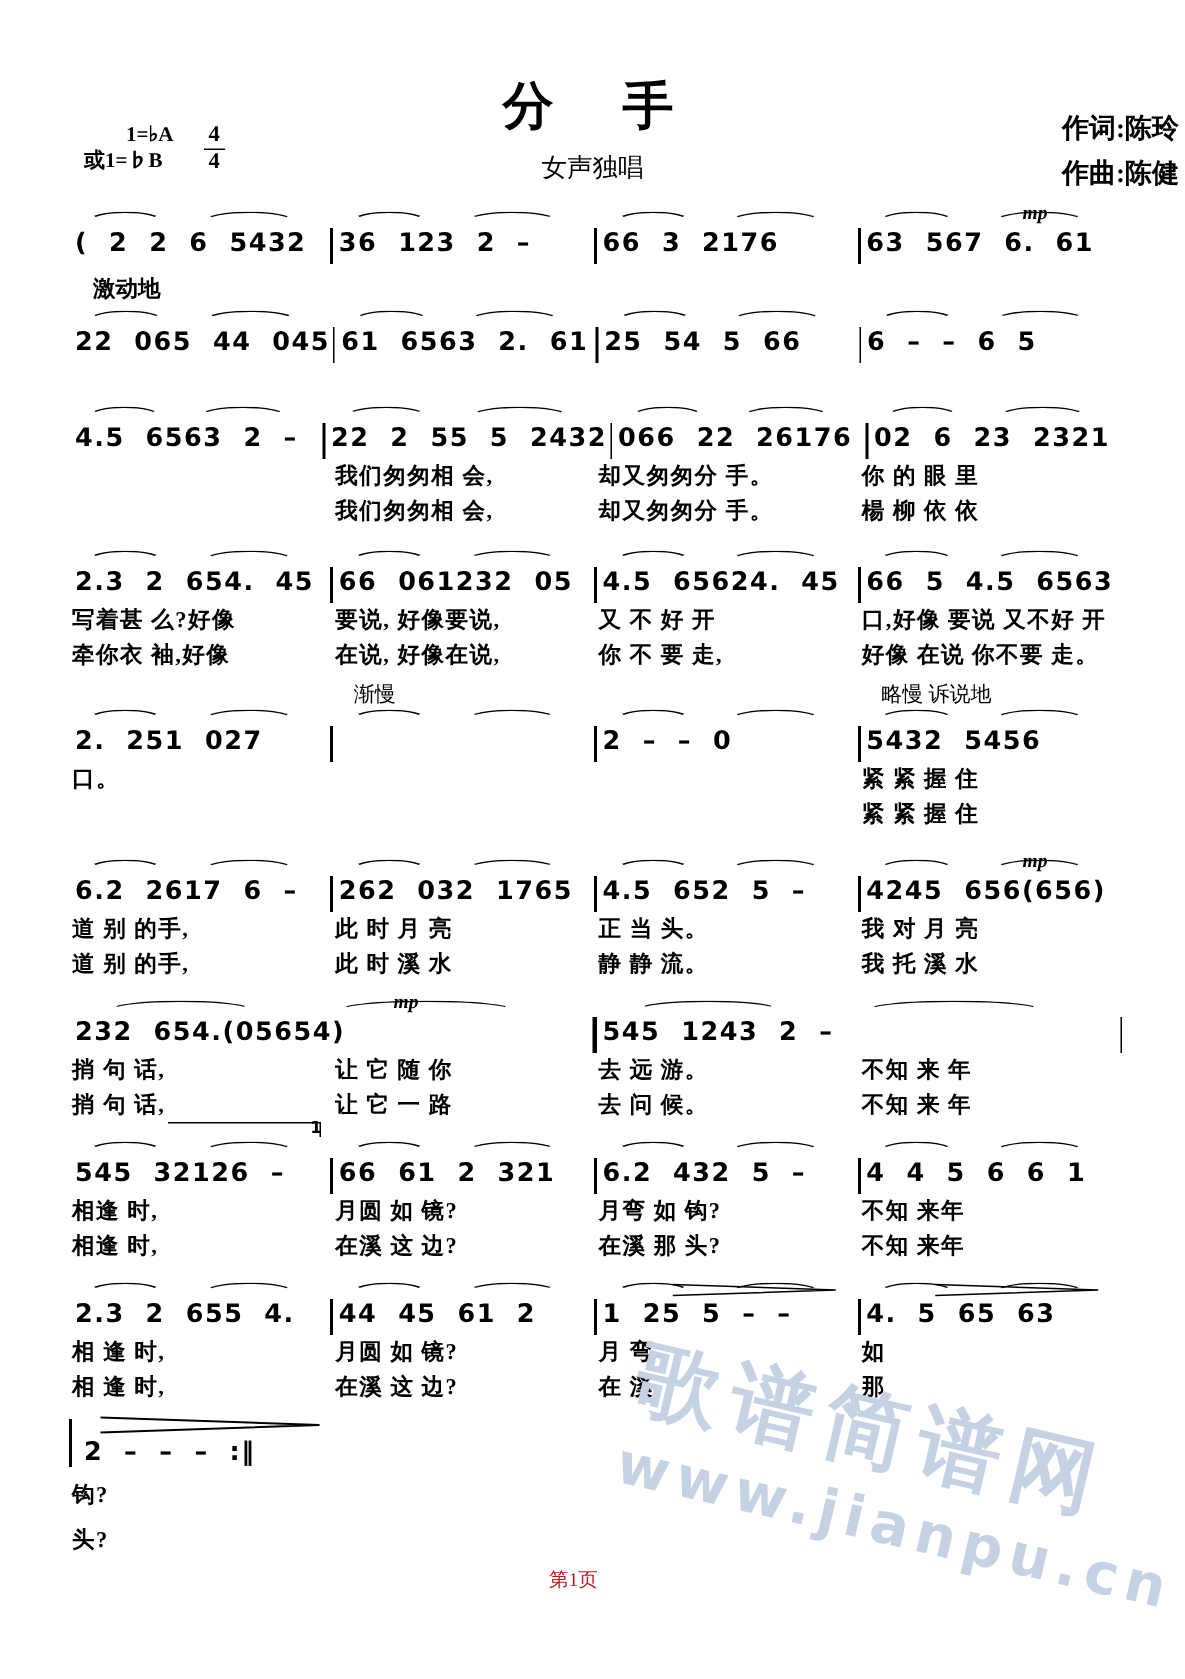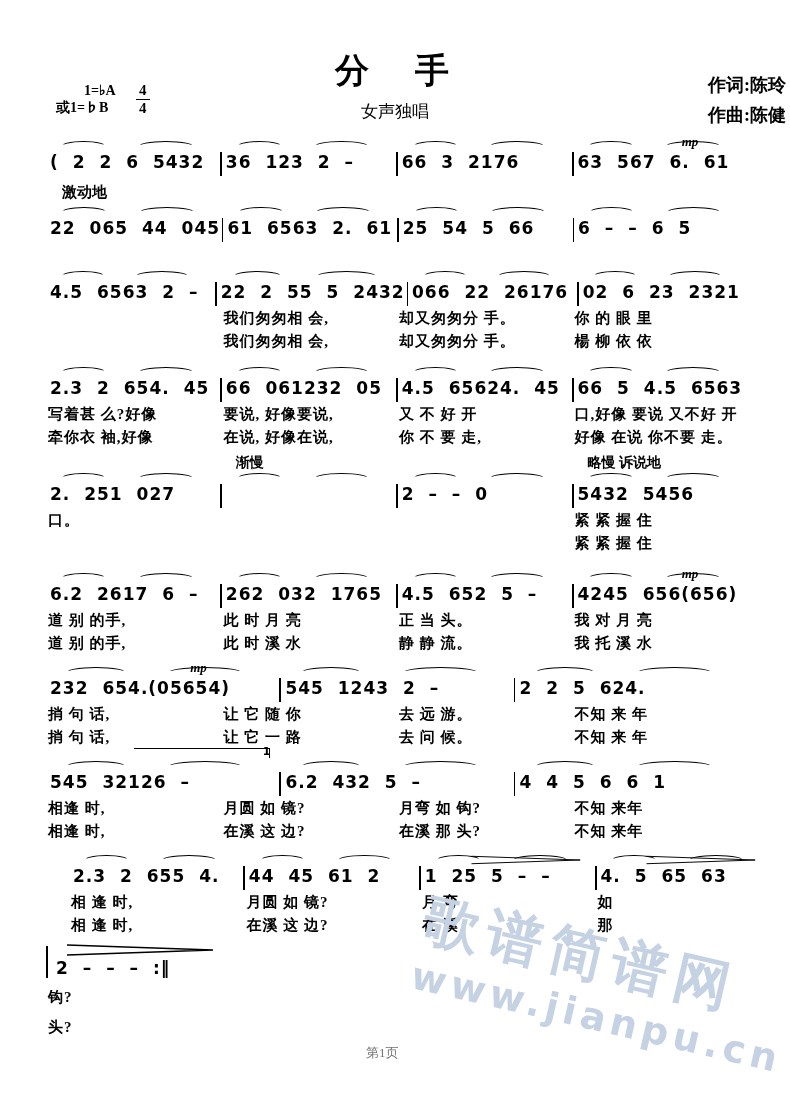--- a/index.html
+++ b/index.html
@@ -16,34 +16,34 @@
   .keyblock .k1{margin-left:28px;}
   .timesig{position:absolute;left:136px;top:82px;font-size:15px;font-weight:bold;text-align:center;}
   .timesig .num{border-bottom:1.4px solid #000;padding:0 3px;}
   .timesig .den{padding:0 3px;}
   .tempo{position:absolute;left:62px;top:135px;font-size:15px;font-weight:bold;margin-top:48px;}
 
   .score{position:absolute;left:0;top:0;width:100%;height:100%;}
   .system{position:absolute;left:46px;width:702px;}
   .system-1{top:140px;}.system-2{top:206px;}.system-3{top:270px;}.system-4{top:366px;}
   .system-5{top:472px;}.system-6{top:572px;}.system-7{top:666px;}.system-8{top:760px;}
-  .system-9{top:854px;margin-left:23px;}.system-10{top:946px;}
+  .system-9{top:854px;}.system-10{top:946px;}
 
   .notes-row{display:flex;align-items:flex-start;}
   .bar{width:1.4px;background:#000;height:24px;margin-top:12px;flex:0 0 auto;}
   .measure{position:relative;flex:1;padding:12px 2px 0 4px;}
   .measure::before,.measure::after{content:"";position:absolute;top:1px;height:10px;
      border:1.6px solid transparent;border-top:1.6px solid #000;border-radius:50%;}
   .measure::before{left:8%;width:26%;}
   .measure::after{left:52%;width:32%;}
   .ntext{font-family:"DejaVu Sans",sans-serif;font-weight:bold;font-size:17px;
          letter-spacing:1px;word-spacing:7px;white-space:nowrap;display:inline-block;}
   .dyn{position:absolute;top:-6px;left:62%;font-family:"Liberation Serif",serif;
        font-style:italic;font-weight:bold;font-size:13px;}
-  .ann{position:absolute;top:-18px;left:8%;font-size:14px;font-weight:bold;white-space:nowrap;}
+  .ann{position:absolute;top:-18px;left:8%;font-size:14px;font-weight:normal;white-space:nowrap;}
   .volta{position:absolute;top:-12px;left:38%;width:58%;height:9px;
          border-top:1.2px solid #000;border-right:1.2px solid #000;}
   .volta-num{position:absolute;right:-1px;top:-4px;font-size:11px;font-weight:bold;
              font-family:"DejaVu Sans",sans-serif;}
   .hairpin{position:absolute;top:0;left:28%;width:64%;height:12px;}
 
   .lyric-row{display:flex;margin-top:2px;}
   .lyric-cell{flex:1;font-size:15px;font-weight:600;letter-spacing:1px;
               white-space:nowrap;line-height:21px;padding-left:2px;}
 
@@ -52,21 +52,21 @@
   .system-10 .hairpin{left:4%;width:80%;top:-2px;}
   .system-10 .lyric-row{margin-top:8px;}
   .system-10 .lyric-cell{line-height:22px;}
 
   .watermark{position:absolute;left:432px;top:888px;width:430px;
              transform:rotate(13deg);transform-origin:left top;
              color:#c5d2e3;pointer-events:none;}
   .wm1{font-size:56px;font-weight:bold;letter-spacing:8px;line-height:62px;}
   .wm2{font-size:38px;font-weight:bold;letter-spacing:5px;line-height:54px;
        font-family:"DejaVu Sans",sans-serif;}
-  .pagenum{position:absolute;left:366px;top:1044px;font-size:13px;color:#737373;font-family:Liberation Serif, serif;}
+  .pagenum{position:absolute;left:366px;top:1044px;font-size:13px;color:#b91c1c;font-family:Liberation Serif, serif;}
 </style>
 </head>
 <body>
 
 <div class="page">
   <div class="title">分　手</div>
   <div class="subtitle">女声独唱</div>
 
   <div class="credits">
     <div>作词:陈玲</div>
@@ -200,41 +200,41 @@
           <div class="lyric-cell">我 托 溪 水</div>
         </div>
       </div>
       <div class="system system-7">
         <div class="notes-row">
           <div class="measure"><span class="ntext">232 654.(05654)</span><span class="dyn">mp</span></div>
           <div class="bar"></div>
           <div class="bar"></div>
           <div class="measure"><span class="ntext">545 1243 2 –</span></div>
           <div class="bar"></div>
-          <div class="measure"><span class="ntext">2 2 5 624.</span></div>
         </div>
         <div class="lyric-row">
           <div class="lyric-cell">捎 句 话,</div>
           <div class="lyric-cell">让 它 随 你</div>
           <div class="lyric-cell">去 远 游。</div>
           <div class="lyric-cell">不知 来 年</div>
         </div>
         <div class="lyric-row">
           <div class="lyric-cell">捎 句 话,</div>
           <div class="lyric-cell">让 它 一 路</div>
           <div class="lyric-cell">去 问 候。</div>
           <div class="lyric-cell">不知 来 年</div>
         </div>
       </div>
       <div class="system system-8">
         <div class="notes-row">
           <div class="measure"><span class="ntext">545 32126 –</span><span class="volta">
               <span class="volta-num">1</span>
             </span></div>
           <div class="bar"></div>
+          <div class="measure"><span class="ntext">66 61 2 321</span></div>
           <div class="bar"></div>
           <div class="measure"><span class="ntext">6.2 432 5 –</span></div>
           <div class="bar"></div>
           <div class="measure"><span class="ntext">4 4 5 6 6 1</span></div>
         </div>
         <div class="lyric-row">
           <div class="lyric-cell">相逢 时,</div>
           <div class="lyric-cell">月圆 如 镜?</div>
           <div class="lyric-cell">月弯 如 钩?</div>
           <div class="lyric-cell">不知 来年</div>

